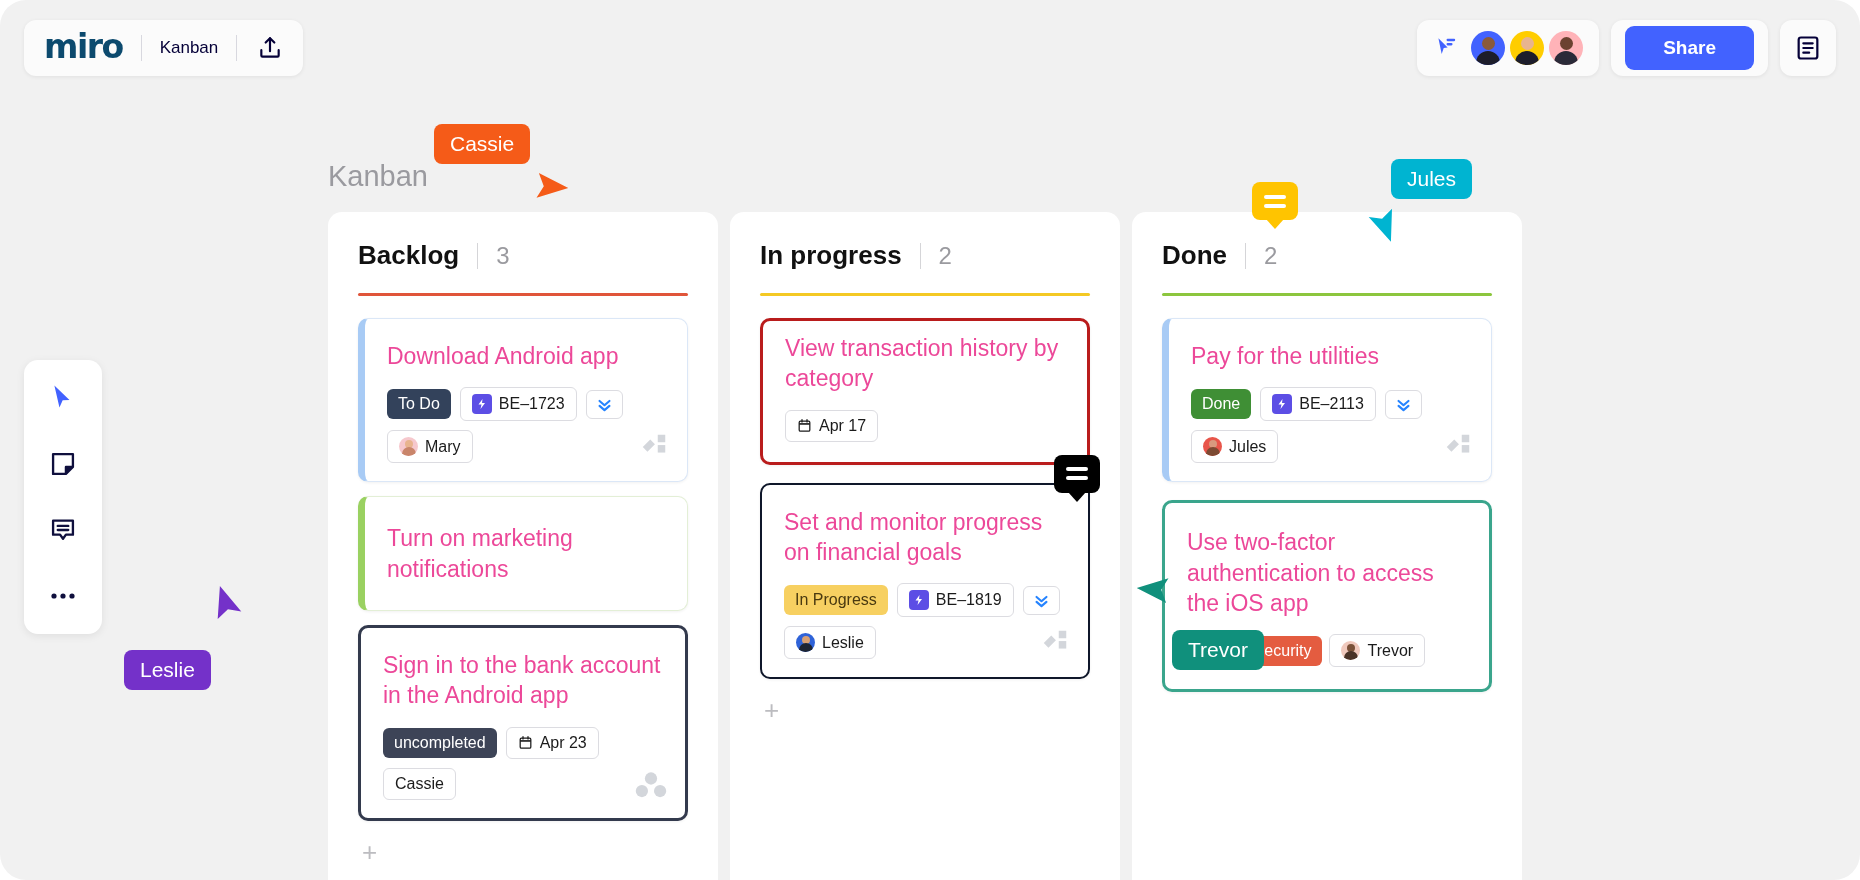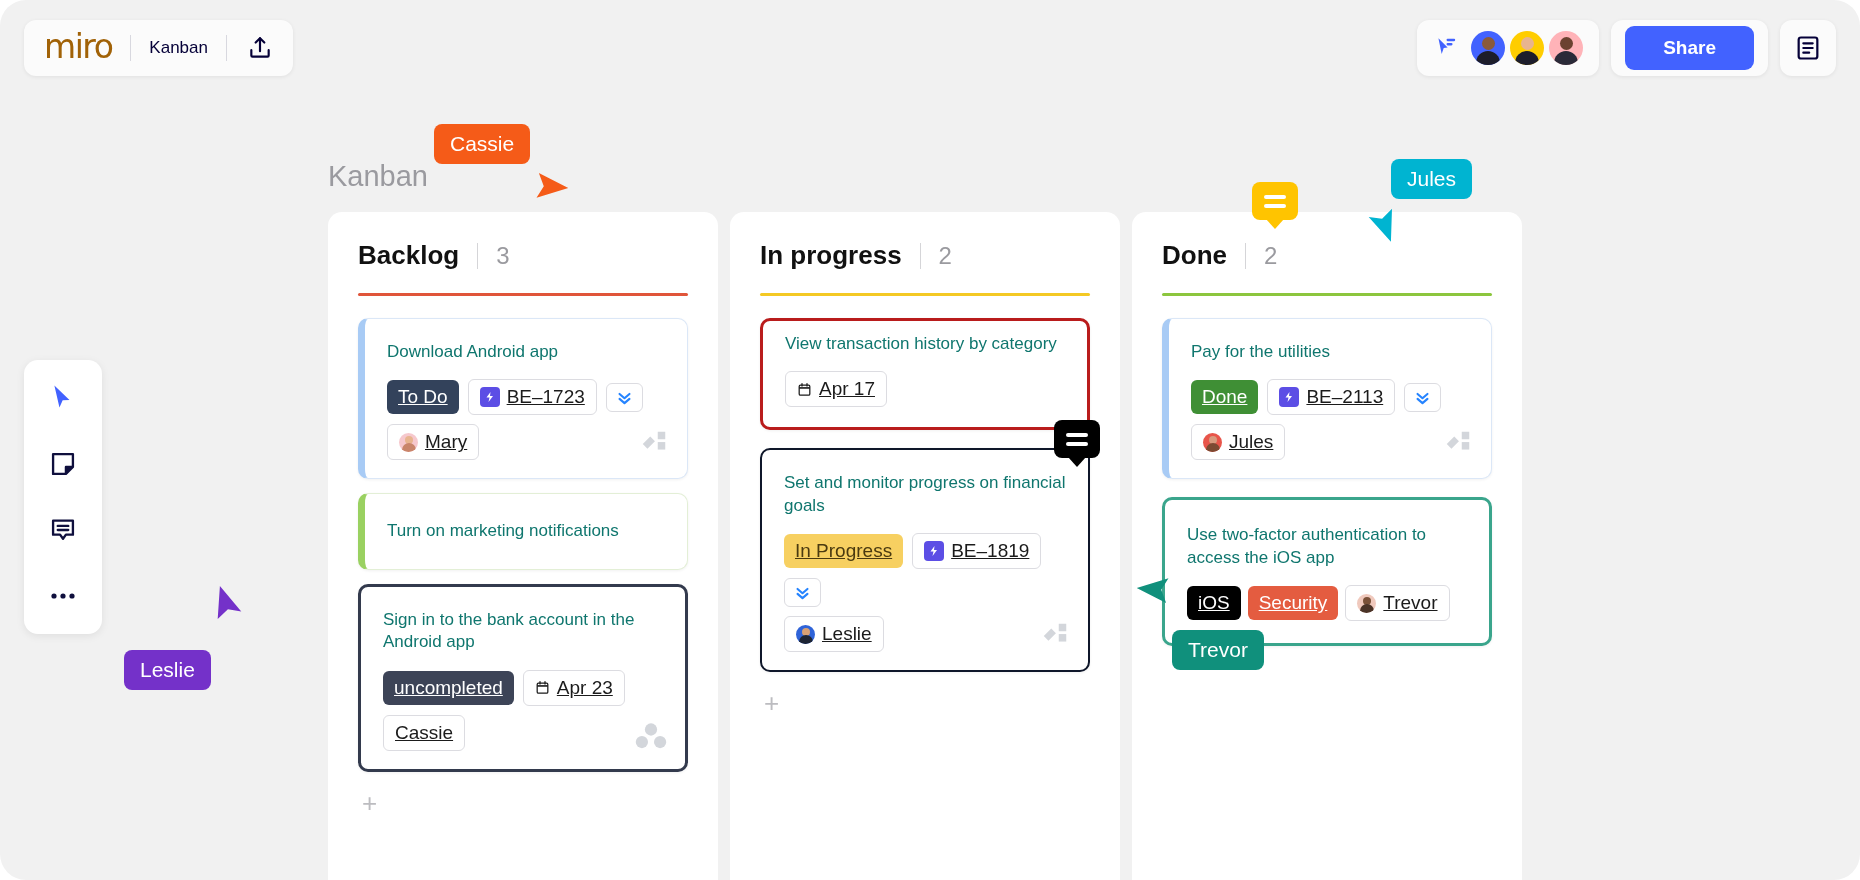--- a/index.html
+++ b/index.html
@@ -23,23 +23,23 @@
     height: 56px;
     background: #fbfbfb;
     border-radius: 12px;
     display: flex; align-items: center;
     padding: 0 20px;
     box-shadow: 0 1px 4px rgba(0,0,0,.07);
   }
   .miro-logo {
     font-family: "DejaVu Sans", sans-serif;
     font-size: 33px;
-    font-weight: 400;
+    font-weight: 700;
     letter-spacing: -1.5px;
-    color: #a16207;
+    color: #0c4a6e;
     line-height: 1;
     padding-bottom: 4px;
   }
   .vdiv { width: 1px; height: 26px; background: #d8d8df; margin: 0 18px; }
   .board-name { font-size: 17px; color: #050038; font-weight: 500; }
   .upload-ico { margin-left: 2px; display: flex; align-items: center; }
 
   .topbar-right {
     position: absolute; right: 24px; top: 20px;
     display: flex; align-items: center; gap: 12px;
@@ -98,27 +98,26 @@
   .col-rule { height: 3px; border-radius: 2px; margin-bottom: 22px; }
 
   .card {
     position: relative;
     background: #fff;
     border-radius: 10px;
     margin-bottom: 14px;
     padding: 22px 22px 18px 22px;
     overflow: visible;
   }
-  .card-title { font-size: 17px; color: #0f766e; line-height: 1.32; }
+  .card-title { font-size: 23px; color: #ec4899; line-height: 1.32; }
   .badge-row { display: flex; flex-wrap: wrap; align-items: center; gap: 9px; margin-top: 16px; }
   .badge {
     display: inline-flex; align-items: center; gap: 7px;
-    font-size: 19px; border-radius: 6px; padding: 6px 11px;
+    font-size: 16px; border-radius: 6px; padding: 6px 11px;
     white-space: nowrap;
-    text-decoration: underline;
   }
   .badge.outline { border: 1px solid #dcdce1; background: #fff; color: #1b1b1b; }
   .badge.solid { color: #fff; font-weight: 400; }
   .mini-av { width: 19px; height: 19px; border-radius: 50%; position: relative; overflow: hidden; display:block; }
   .mini-av .mhead { position:absolute; top:3px; left:50%; transform:translateX(-50%); width:8px; height:8px; border-radius:50%; }
   .mini-av .mbody { position:absolute; bottom:0; left:50%; transform:translateX(-50%); width:14px; height:9px; border-radius:7px 7px 0 0; }
   .jira-chip {
     width: 20px; height: 20px; border-radius: 4px; background: #5c4ee5;
     display:flex; align-items:center; justify-content:center;
   }

